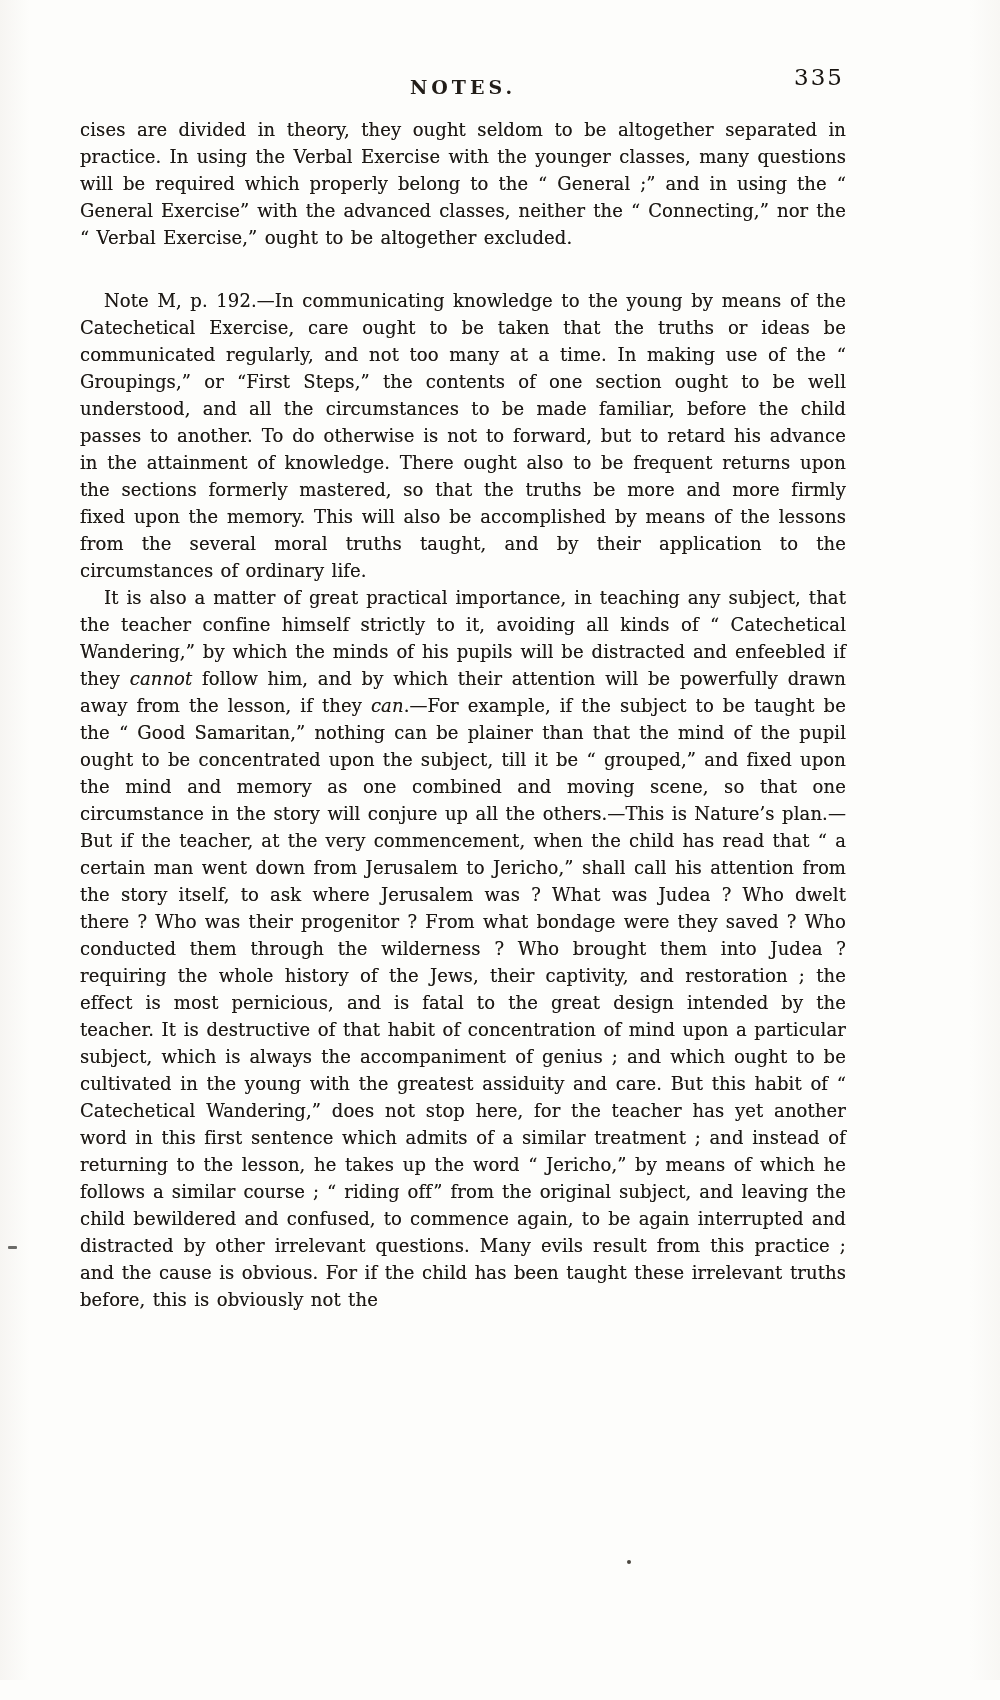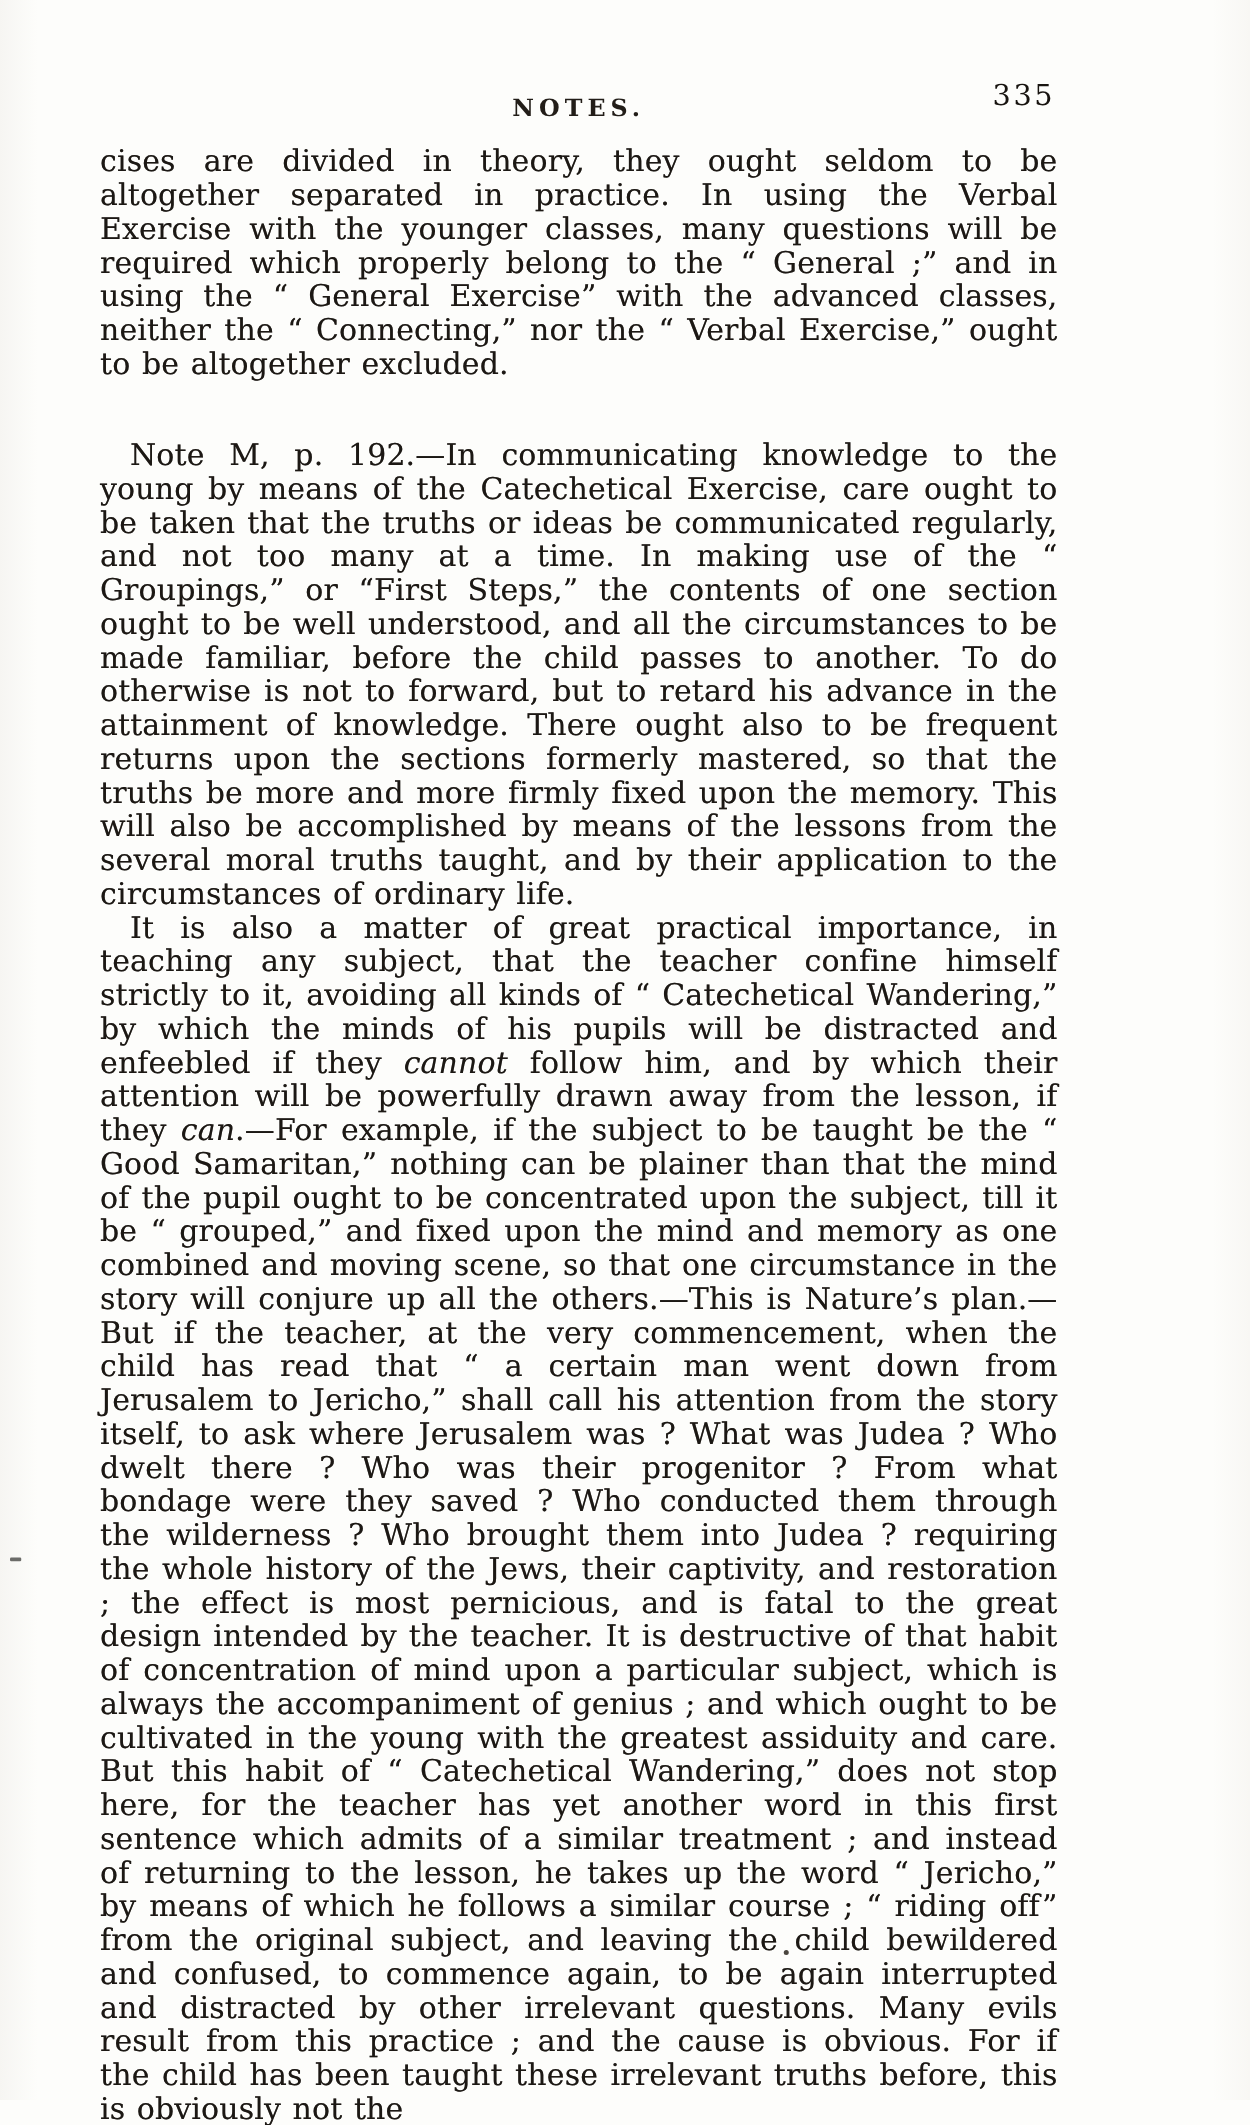--- a/index.html
+++ b/index.html
@@ -42,36 +42,36 @@
     top: -6px;
     font-size: 23px;
     letter-spacing: 2px;
     color: #181410;
   }
   .body-text {
     position: absolute;
     top: 116px;
     left: 80px;
     width: 766px;
-    font-size: 24px;
+    font-size: 18px;
     line-height: 27px;
     text-align: justify;
     word-spacing: 1.5px;
     letter-spacing: 0.1px;
     text-shadow: 0 0 0.45px rgba(28,24,20,0.55);
   }
   .body-text p {
     margin: 0;
     padding: 0;
   }
   .body-text p.indent {
     text-indent: 24px;
   }
   .body-text p.space-before {
-    margin-top: 46px;
+    margin-top: 36px;
   }
   .body-text i {
     font-style: italic;
     margin-top: 32px;
   }
   .artifact-dash {
     position: absolute;
     left: 8px;
     top: 1246px;
     width: 9px;

